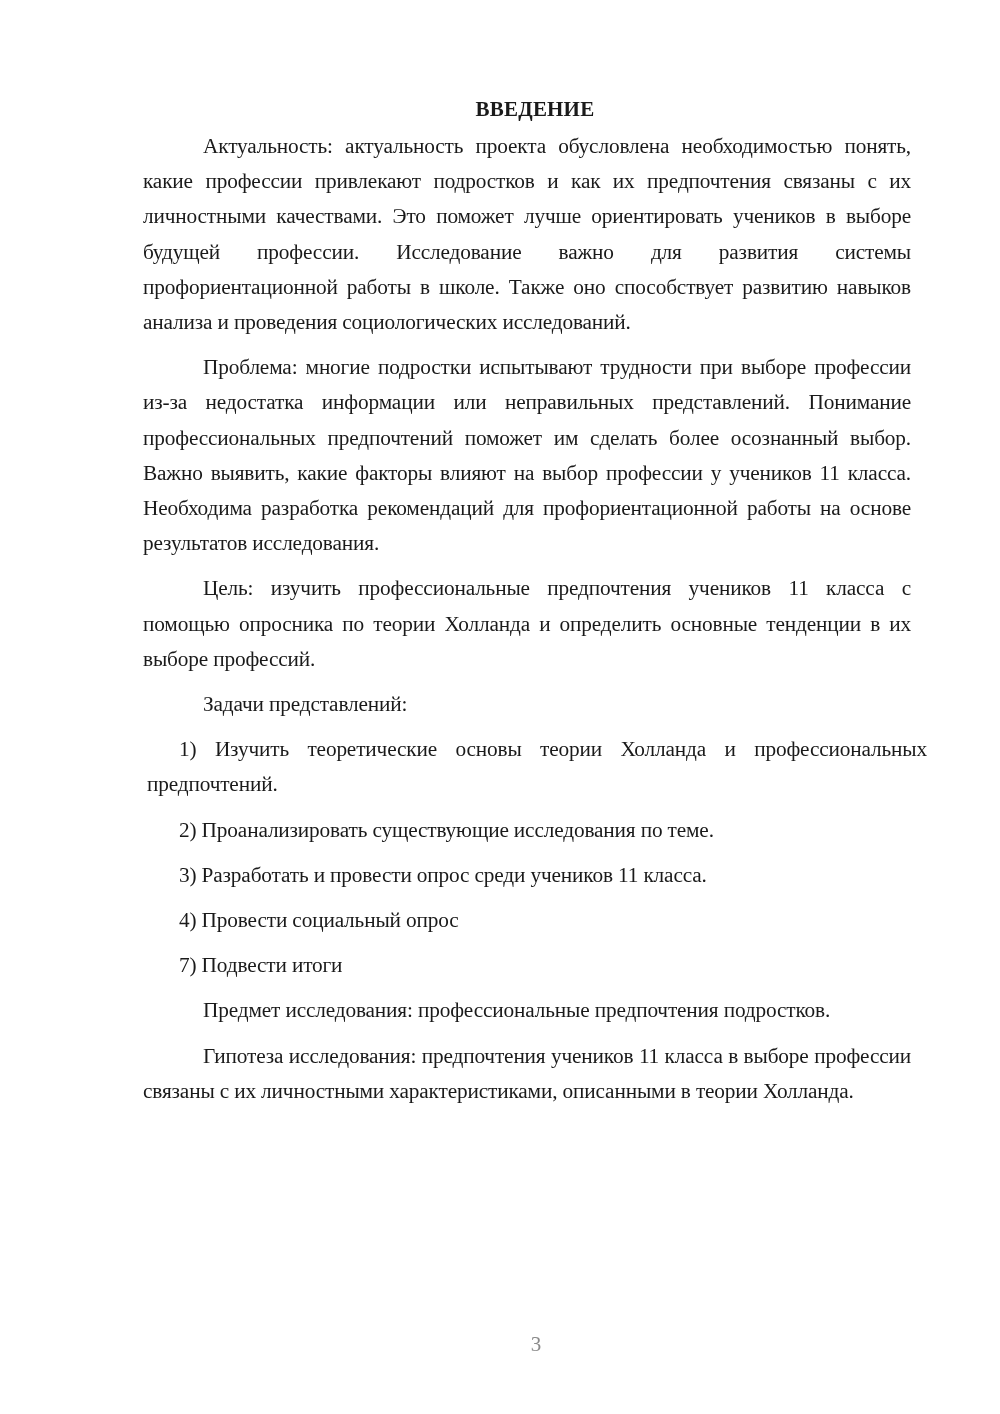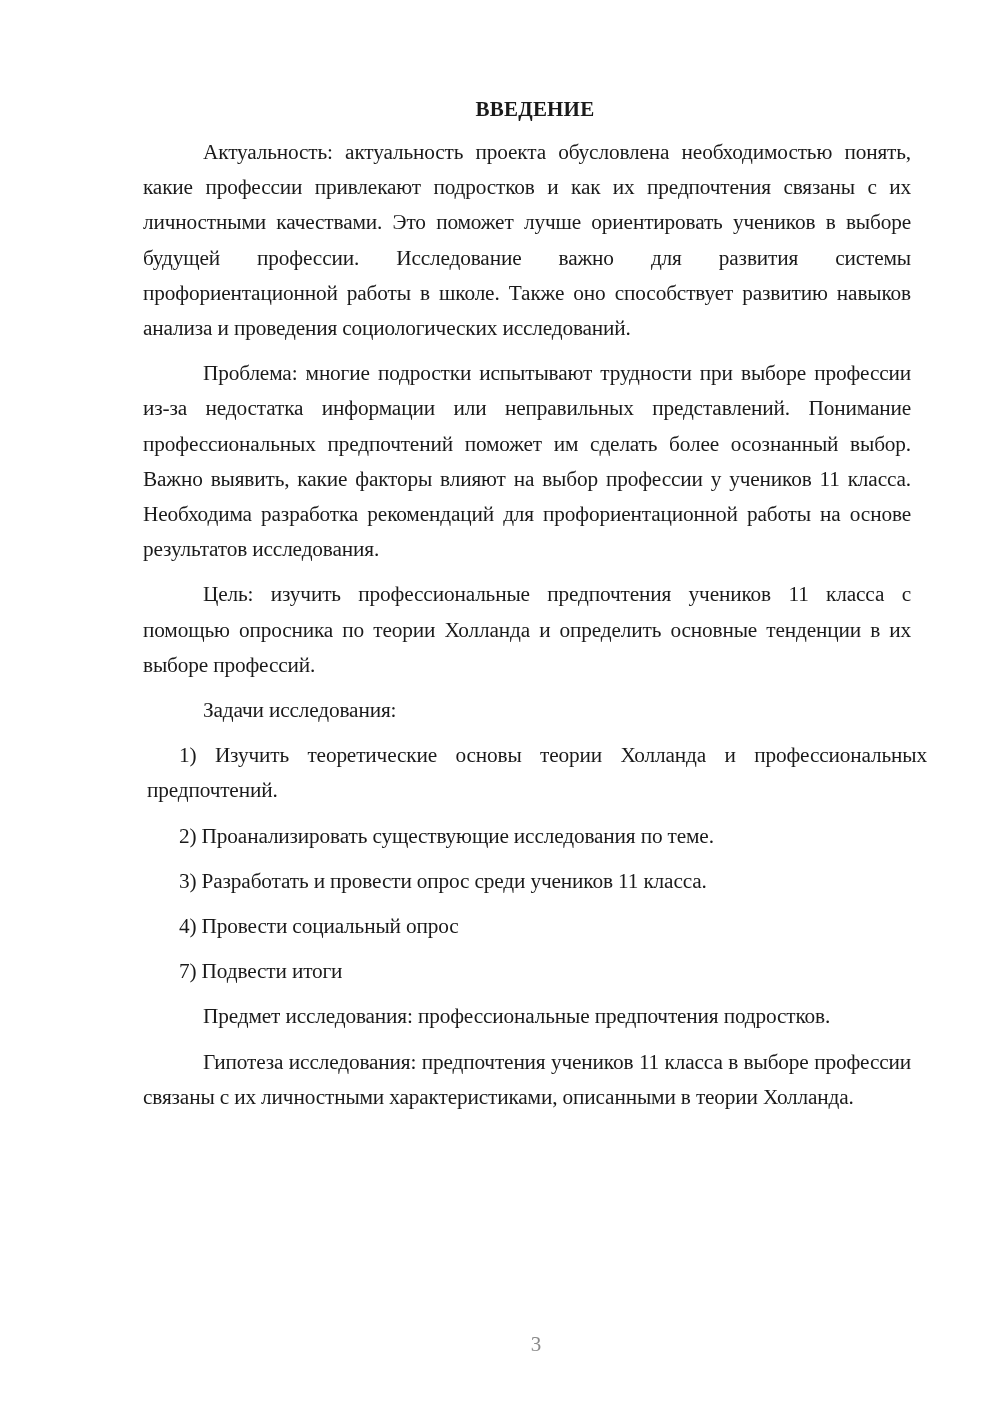--- a/index.html
+++ b/index.html
@@ -19,21 +19,21 @@
       position: absolute;
       left: 143px;
       top: 92px;
       width: 784px;
     }
     .title {
       text-align: center;
       font-weight: bold;
       font-size: 21px;
       line-height: 35px;
-      margin: 0 0 8px 0;
+      margin: 0 0 2px 0;
       letter-spacing: 0.2px;
     }
     .para {
       font-size: 21.3px;
       line-height: 35.2px;
       text-align: justify;
       text-indent: 60px;
       margin: 0 16px 10px 0;
       letter-spacing: -0.15px;
     }
@@ -61,21 +61,21 @@
 
 <div class="page">
   <h1 class="title">ВВЕДЕНИЕ</h1>
 
   <p class="para">Актуальность: актуальность проекта обусловлена необходимостью понять, какие профессии привлекают подростков и как их предпочтения связаны с их личностными качествами. Это поможет лучше ориентировать учеников в выборе будущей профессии. Исследование важно для развития системы профориентационной работы в школе. Также оно способствует развитию навыков анализа и проведения социологических исследований.</p>
 
   <p class="para">Проблема: многие подростки испытывают трудности при выборе профессии из-за недостатка информации или неправильных представлений. Понимание профессиональных предпочтений поможет им сделать более осознанный выбор. Важно выявить, какие факторы влияют на выбор профессии у учеников 11 класса. Необходима разработка рекомендаций для профориентационной работы на основе результатов исследования.</p>
 
   <p class="para">Цель: изучить профессиональные предпочтения учеников 11 класса с помощью опросника по теории Холланда и определить основные тенденции в их выборе профессий.</p>
 
-  <p class="para">Задачи исследования:</p>
+  <p class="para">Задачи представлений:</p>
 
   <div>
     <p class="list-item">1) Изучить теоретические основы теории Холланда и профессиональных предпочтений.</p>
     <p class="list-item">2) Проанализировать существующие исследования по теме.</p>
     <p class="list-item">3) Разработать и провести опрос среди учеников 11 класса.</p>
     <p class="list-item">4) Провести социальный опрос</p>
     <p class="list-item">7) Подвести итоги</p>
   </div>
 
 

